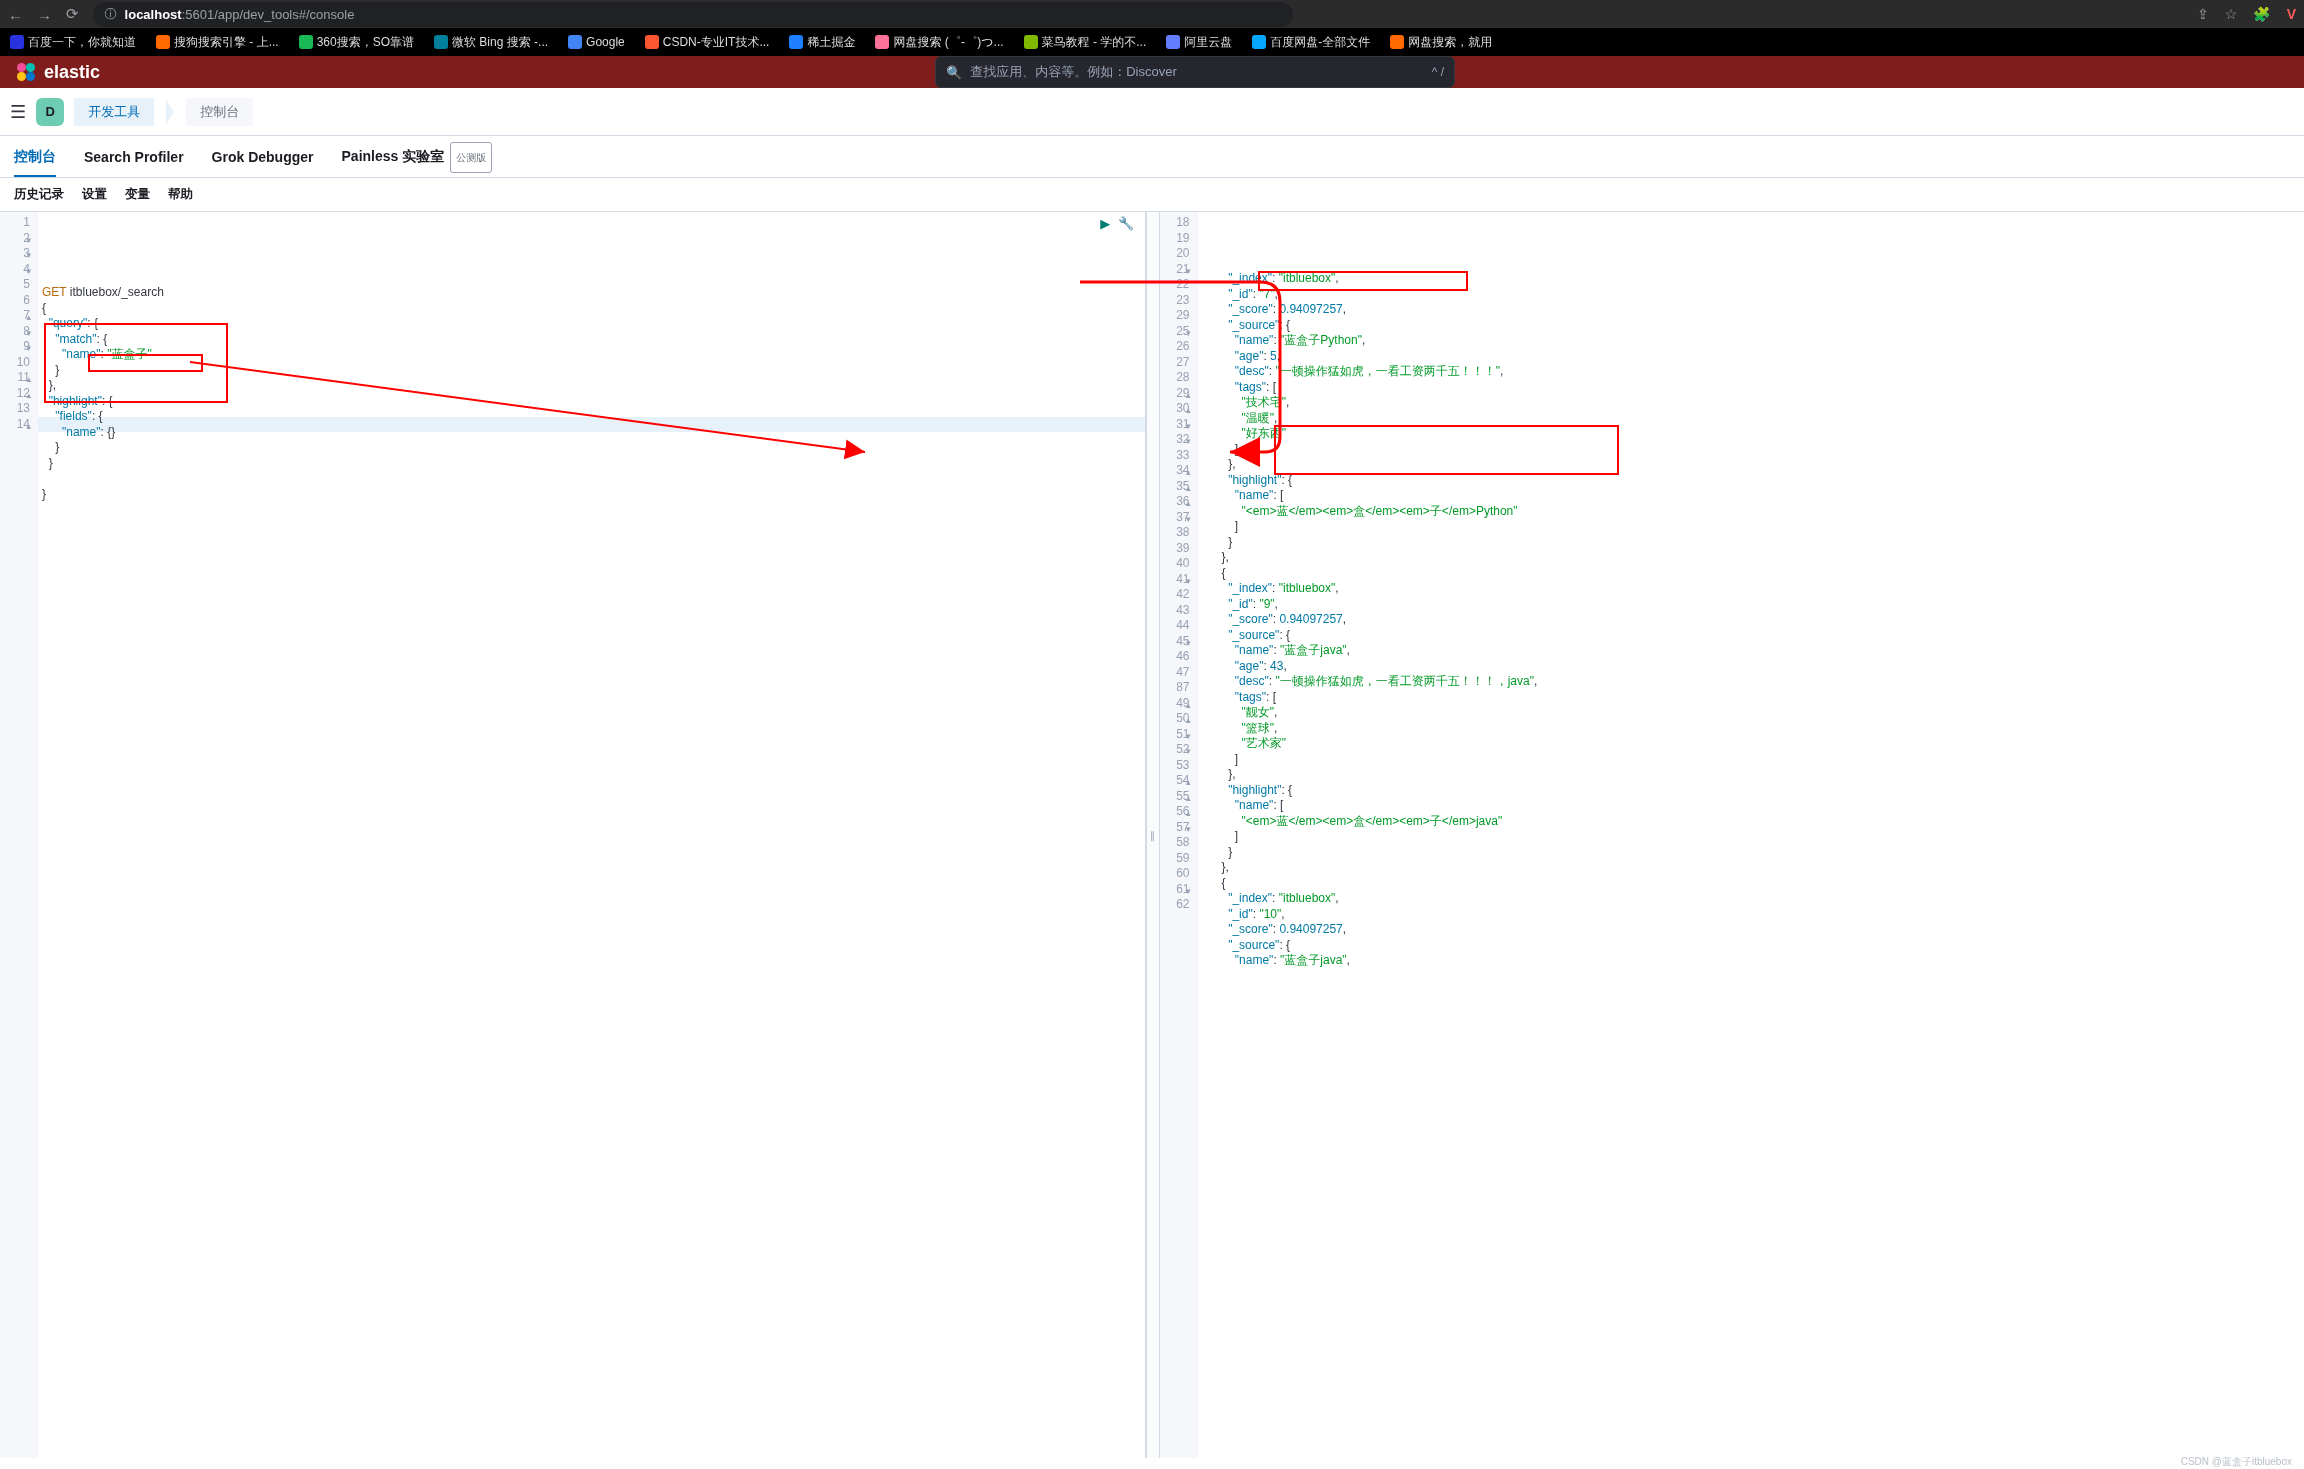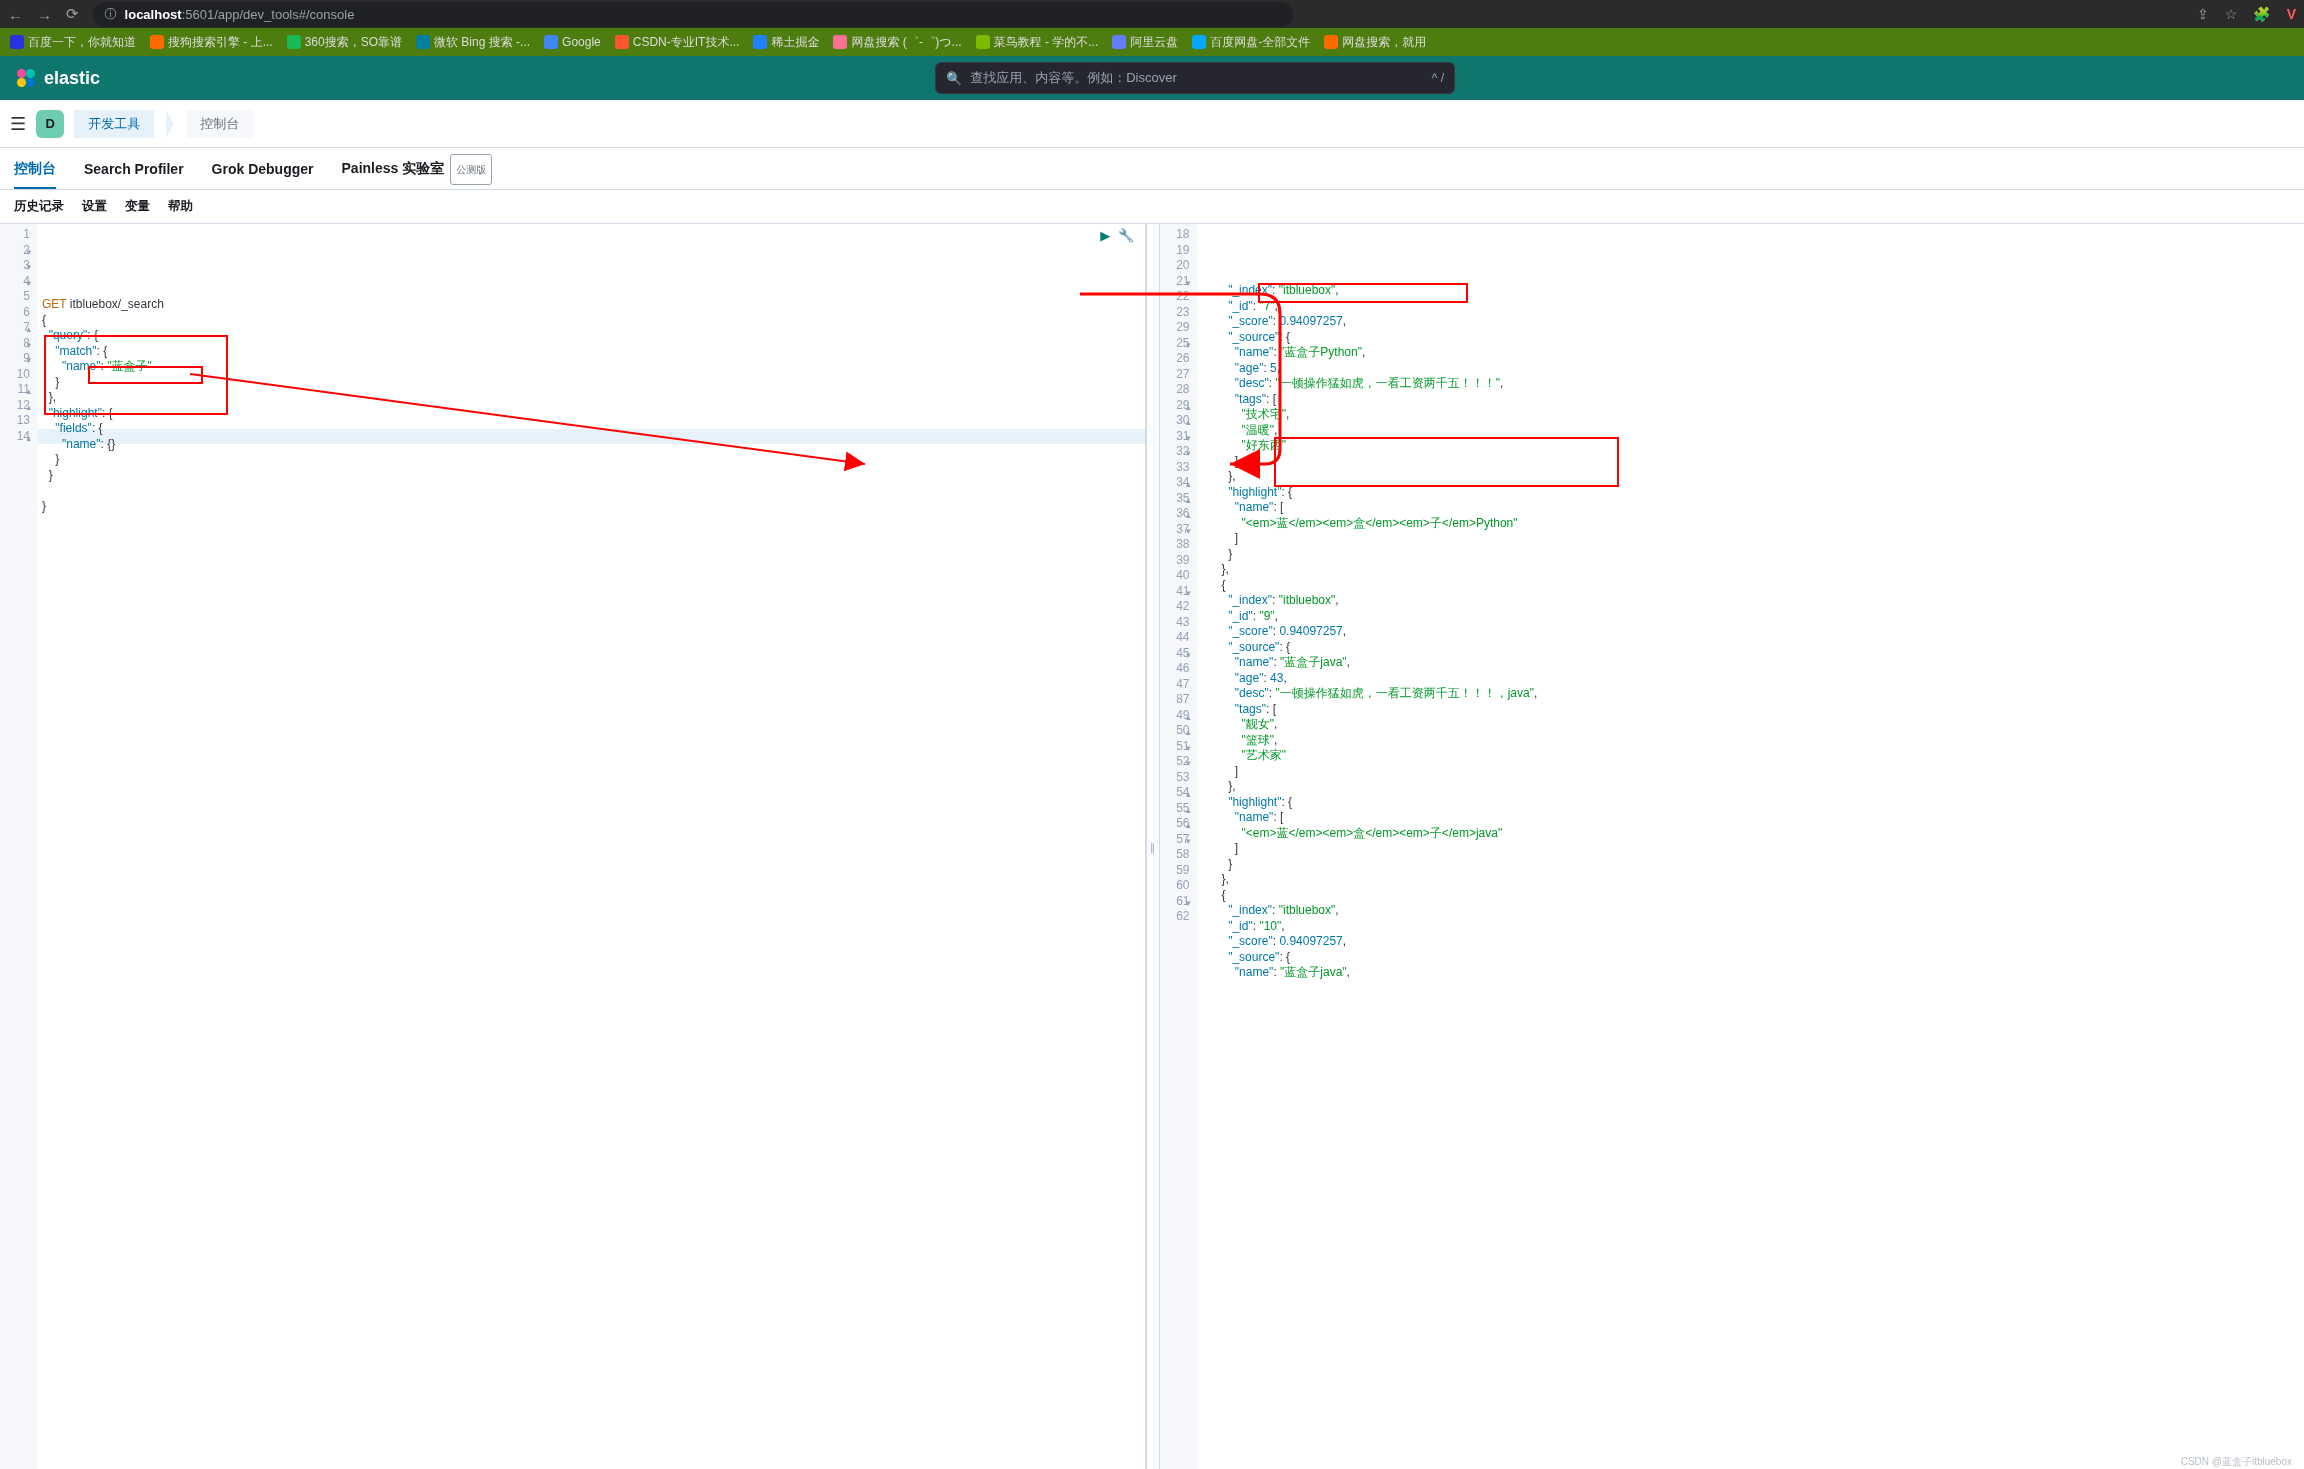--- a/index.html
+++ b/index.html
@@ -2,24 +2,24 @@
 <html><head>
 <meta charset="utf-8">
 <style>
 *{margin:0;padding:0;box-sizing:border-box;font-family:-apple-system,BlinkMacSystemFont,"Segoe UI",Helvetica,Arial,sans-serif}
 body{background:#fff;font-size:13px;color:#343741}
 .chrome-top{background:#2b2b2b;height:28px;display:flex;align-items:center;padding:0 8px;gap:14px;color:#ccc}
 .chrome-top .nav-icon{font-size:15px;color:#9aa0a6}
 .addr-bar{background:#202124;border-radius:14px;padding:4px 12px;display:flex;align-items:center;gap:8px;flex:0 0 auto;width:1200px;color:#fff;font-size:13px}
 .addr-bar .info{color:#9aa0a6;font-size:12px}
 .chrome-right{margin-left:auto;display:flex;gap:16px;color:#9aa0a6;font-size:14px}
-.bookmarks{background:#4d7c0f;height:28px;display:flex;align-items:center;padding:0 10px;gap:14px;color:#ddd;font-size:12px;white-space:nowrap;overflow:hidden}
+.bookmarks{background:#000000;height:28px;display:flex;align-items:center;padding:0 10px;gap:20px;color:#ddd;font-size:12px;white-space:nowrap;overflow:hidden}
 .bm{display:flex;align-items:center;gap:4px}
 .bm .fav{width:14px;height:14px;border-radius:3px;display:inline-block}
-.kibana-header{background:#0f766e;height:44px;display:flex;align-items:center;padding:0 14px}
+.kibana-header{background:#7f1d1d;height:32px;display:flex;align-items:center;padding:0 14px}
 .elastic-logo{display:flex;align-items:center;gap:6px;color:#fff;font-size:18px;font-weight:600}
 .elastic-logo svg{width:24px;height:24px}
 .search-app{margin:0 auto;background:#25262e;border:1px solid #343741;border-radius:6px;padding:6px 10px;display:flex;align-items:center;gap:8px;color:#98a2b3;width:520px;font-size:13px}
 .kbd{margin-left:auto;color:#98a2b3;font-size:12px}
 .topbar{background:#fff;border-bottom:1px solid #d3dae6;height:48px;display:flex;align-items:center;padding:0 10px;gap:10px}
 .ham{font-size:18px;color:#343741}
 .space-badge{width:28px;height:28px;border-radius:6px;background:#6dccb1;color:#1a1c21;font-weight:700;display:flex;align-items:center;justify-content:center}
 .breadcrumb{display:flex;align-items:center;gap:12px}
 .crumb{padding:5px 14px;font-size:13px;color:#006bb4;background:#e6f1fa}
 .crumb.last{background:#f5f7fa;color:#69707d}

